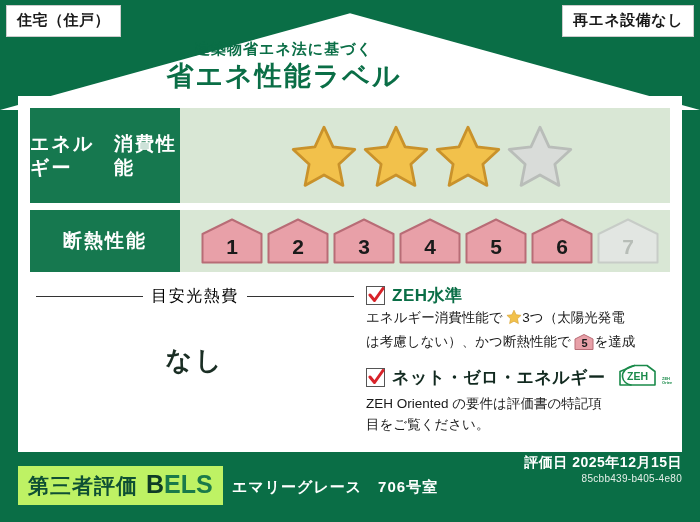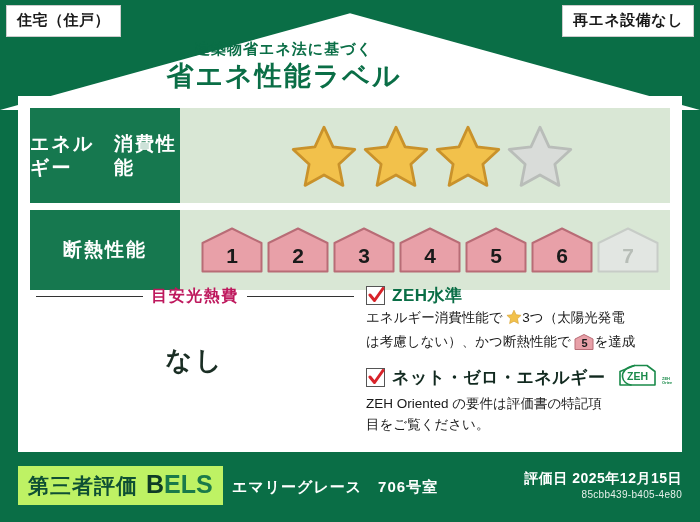--- a/index.html
+++ b/index.html
@@ -58,21 +58,21 @@
     background: #ffffff;
   }
 
   
   .perf-row {
     position: absolute; left: 12px; width: 640px;
     background: #d9e7d5;
     display: flex; align-items: center;
   }
   .perf-row.energy { top: 12px; height: 95px; }
-  .perf-row.insul  { top: 114px; height: 80px; }
+  .perf-row.insul  { top: 114px; height: 62px; }
 
   .perf-tag {
     width: 150px; height: 100%;
     background: #16784f;
     color: #ffffff;
     display: flex; flex-direction: row;
     align-items: center; justify-content: center;
     font-weight: bold; letter-spacing: 2px;
     flex: 0 0 150px;
   }
@@ -111,21 +111,21 @@
   .cost-col {
     width: 330px; flex: 0 0 330px;
     padding-top: 4px;
   }
   .cost-head {
     display: flex; align-items: center; gap: 8px;
     padding: 0 6px;
   }
   .cost-head .rule { flex: 1; height: 1px; background: #333333; }
   .cost-head .txt {
-    font-size: 16px; font-weight: bold; color: #be185d;
+    font-size: 16px; font-weight: normal; color: #000000;
     letter-spacing: 1.5px; white-space: nowrap;
   }
   .cost-value {
     text-align: center; margin-top: 36px;
     font-size: 26px; font-weight: bold; color: #1a2e24;
     letter-spacing: 3px;
   }
 
   .zeh-col { flex: 1; padding-left: 6px; padding-top: 2px; }
   .zeh-item { margin-bottom: 2px; }
@@ -170,21 +170,21 @@
   }
   .bels-en {
     font-size: 25px; font-weight: bold; color: #1a7a4a; letter-spacing: 0px; text-align: center;
   }
   .bels-en .b1 { color: #0e3b26; }
   .building-name {
     position: absolute; left: 232px; top: 26px;
     font-size: 15px; font-weight: bold; color: #ffffff; letter-spacing: 1px;
   }
   .eval-date {
-    position: absolute; right: 18px; top: 18px;
+    position: absolute; right: 18px; top: 2px;
     text-align: right;
   }
   .eval-date .d {
     font-size: 14px; font-weight: bold; color: #ffffff; letter-spacing: 0.5px;
   }
   .eval-date .id {
     font-size: 10px; color: #e6f0ea; letter-spacing: 0.3px; margin-top: 1px;
   }
 </style>
 </head>

